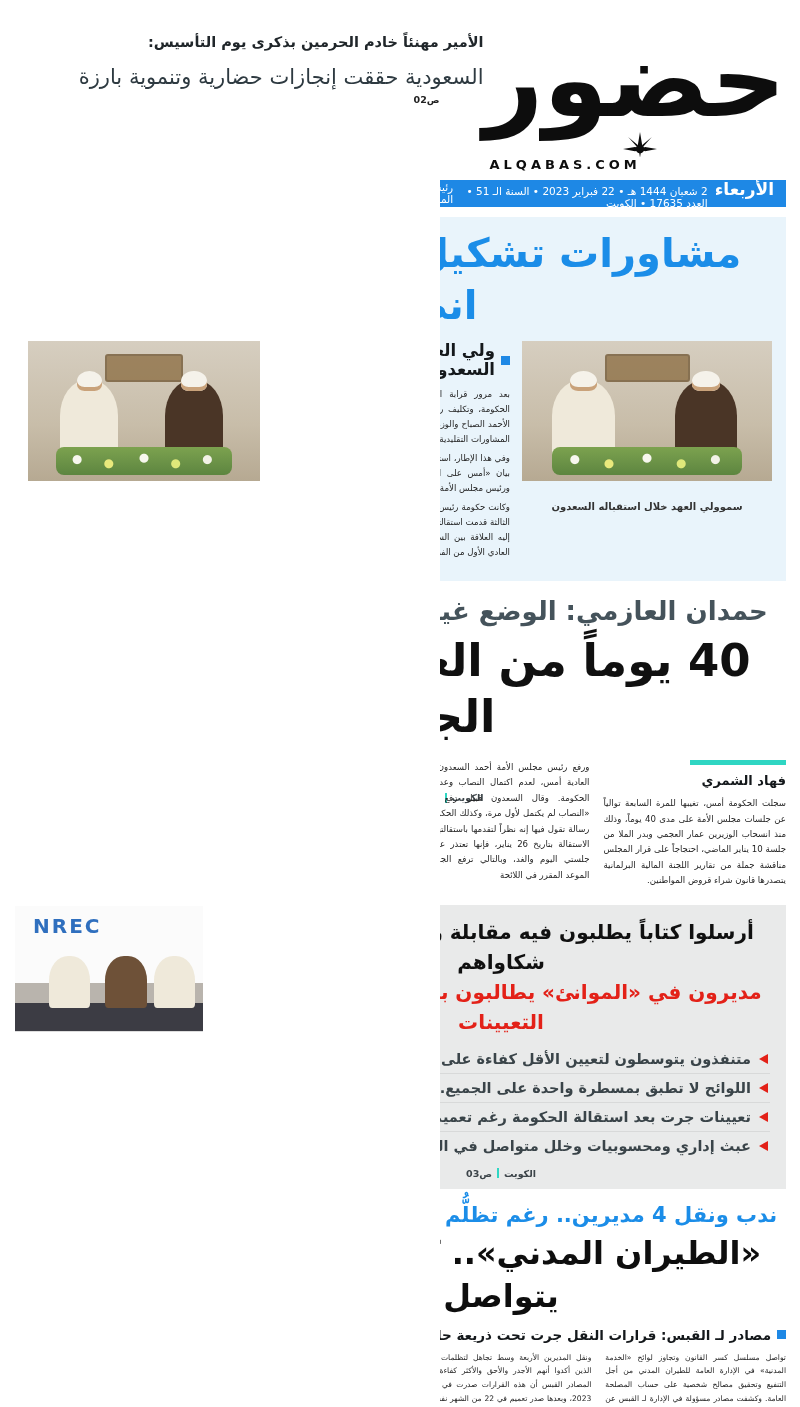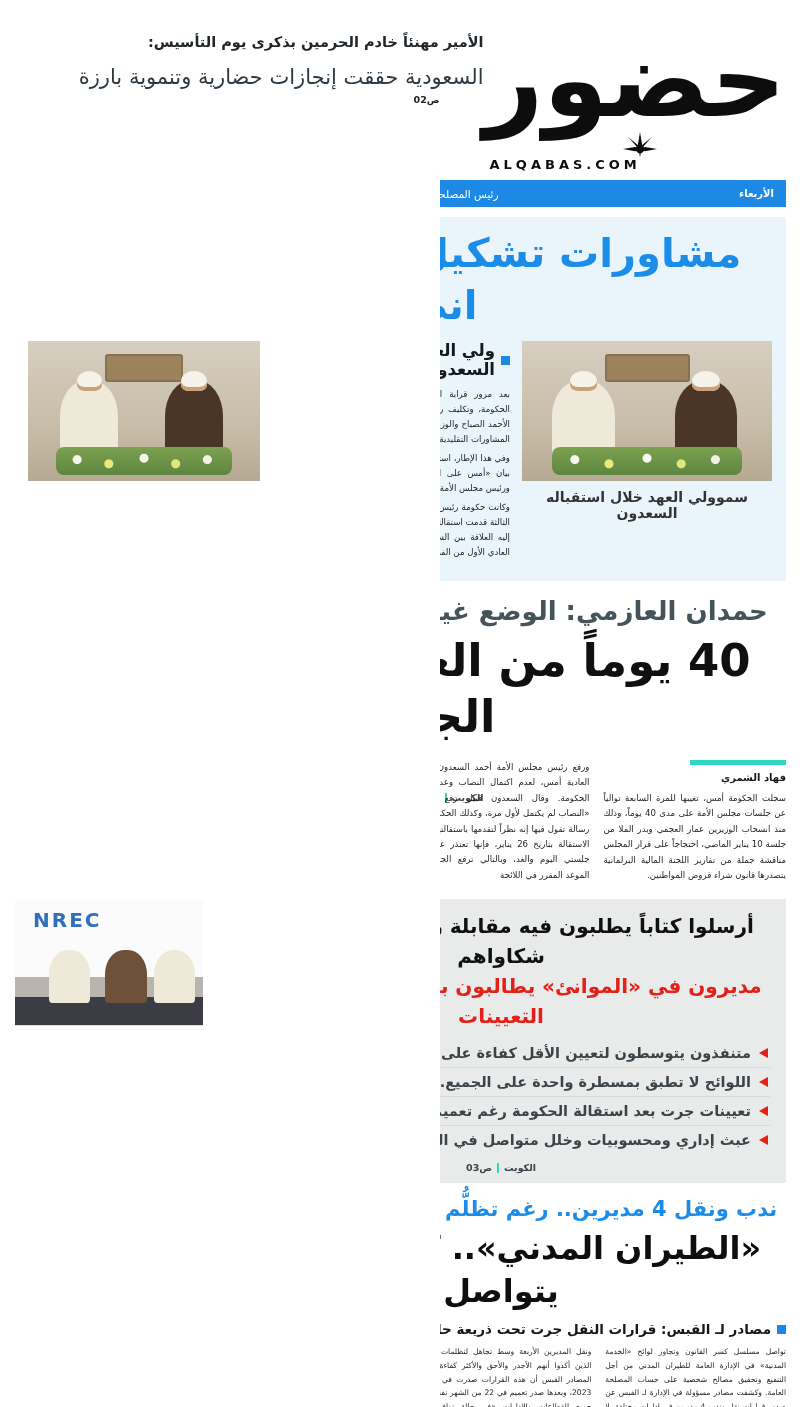--- a/index.html
+++ b/index.html
@@ -25,21 +25,21 @@
 
   
   .tag { display:inline-flex; align-items:center; gap:5px; font-size:9.5px; font-weight:bold; color:#3c4449; }
   .tag .pipe { width:2px; height:10px; background:#2fd6c3; display:inline-block; }
   .tag.chip { background:#f1f2f2; border:1px solid #d9dbdc; padding:2px 10px; }
 
   
   .date-row { display:flex; margin-top:6px; height:27px; }
   .date-blue { flex:1; background:#1e88e5; color:#fff; display:flex; align-items:center; justify-content:space-between; padding:0 12px; }
   .date-right { display:flex; align-items:baseline; gap:7px; }
-  .date-day { font-size:10px; font-weight:bold; }
+  .date-day { font-size:17px; font-weight:bold; }
   .date-text { font-size:10.5px; }
   .date-left { font-size:10.5px; display:flex; gap:5px; align-items:baseline; }
   .ed-name { font-weight:bold; font-size:11.5px; }
   .date-teal { width:262px; background:#2fd6c3; color:#fff; display:flex; align-items:center; justify-content:center; font-size:11px; font-weight:bold; margin-right:6px; }
 
   
   .lead-box { margin-top:10px; background:#e9f4fb; padding:10px 14px 10px 14px; }
   .lead-headline { text-align:center; font-size:40px; font-weight:bold; color:#1b8de8; line-height:1.3; }
   .lead-row { display:flex; gap:12px; margin-top:10px; }
   .lead-photo-wrap { width:250px; flex:none; }
@@ -52,36 +52,36 @@
   .fig-light { background:#efe9da; }
   .fig-head { position:absolute; top:-12%; left:28%; width:44%; height:26%; background:#f5f2ea; border-radius:50% 50% 30% 30%; box-shadow:inset 0 -4px 0 #c9a27a; }
   .flowers { position:absolute; bottom:4%; left:12%; right:12%; height:20%; border-radius:8px;
     background:
       radial-gradient(circle at 12% 45%, #f7f7ee 4px, transparent 5px),
       radial-gradient(circle at 30% 60%, #e9e97c 4px, transparent 5px),
       radial-gradient(circle at 50% 40%, #f7f7ee 4px, transparent 5px),
       radial-gradient(circle at 68% 60%, #dfe87a 4px, transparent 5px),
       radial-gradient(circle at 86% 45%, #f2f2e6 4px, transparent 5px),
       linear-gradient(180deg,#7ca24f,#5d8540); }
-  .photo-caption { font-size:14px; font-weight:bold; color:#333; margin-top:8px; text-align:center; }
+  .photo-caption { font-size:10px; font-weight:bold; color:#333; margin-top:20px; text-align:center; }
   .lead-mid { flex:1; display:flex; flex-direction:column; }
   .lead-subhead { display:flex; align-items:center; gap:6px; font-size:16.5px; font-weight:bold; color:#14181b; }
   .sq { width:9px; height:9px; background:#1e88e5; flex:none; }
   .lead-body { margin-top:8px; font-size:8.6px; line-height:1.75; text-align:justify; color:#242424; }
   .lead-body p + p { margin-top:4px; }
   .lead-mid .tag { margin-top:auto; align-self:center; }
 
   
   .absence { margin-top:14px; }
   .kicker-slate { text-align:center; font-size:26px; font-weight:bold; color:#45535b; line-height:1.3; }
   .absence-headline { text-align:center; font-size:45px; font-weight:bold; color:#101010; line-height:1.25; margin-top:4px; }
   .cols { display:flex; gap:14px; margin-top:14px; }
   .col { flex:1; font-size:8.6px; line-height:1.8; text-align:justify; color:#242424; }
   .byline-bar { width:96px; height:5px; background:#2fd6c3; margin-bottom:4px; }
-  .byline { font-size:10px; font-weight:bold; color:#14181b; margin-bottom:4px; }
+  .byline { font-size:13px; font-weight:bold; color:#14181b; margin-bottom:4px; }
   .col .tag { margin-top:6px; }
   .absence .cols { max-height:132px; overflow:hidden; }
 
   
   .mid-row { display:flex; gap:12px; margin-top:16px; }
   .mid-main { flex:1; }
   .mid-aside { width:190px; flex:none; }
 
   
   .mawani { background:#e9eaea; padding:12px 16px 8px 16px; }
@@ -145,20 +145,21 @@
           </div>
         </div>
 
       </div>
     </div>
 
     <div class="date-row">
       <div class="date-blue">
         <div class="date-right">
           <span class="date-day">الأربعاء</span>
+          <span class="date-text">2 شعبان 1444 هـ • 22 فبراير 2023 • السنة الـ 51 • العدد 17635 • الكويت</span>
         </div>
         <div class="date-left">
           <span>رئيس المصلحة</span>
           <span class="ed-name">وليد عبد اللطيف النصف</span>
         </div>
       </div>
       <div class="date-teal">16 صفحة • 100 فلس</div>
     </div>
 
     <div class="lead-box">

